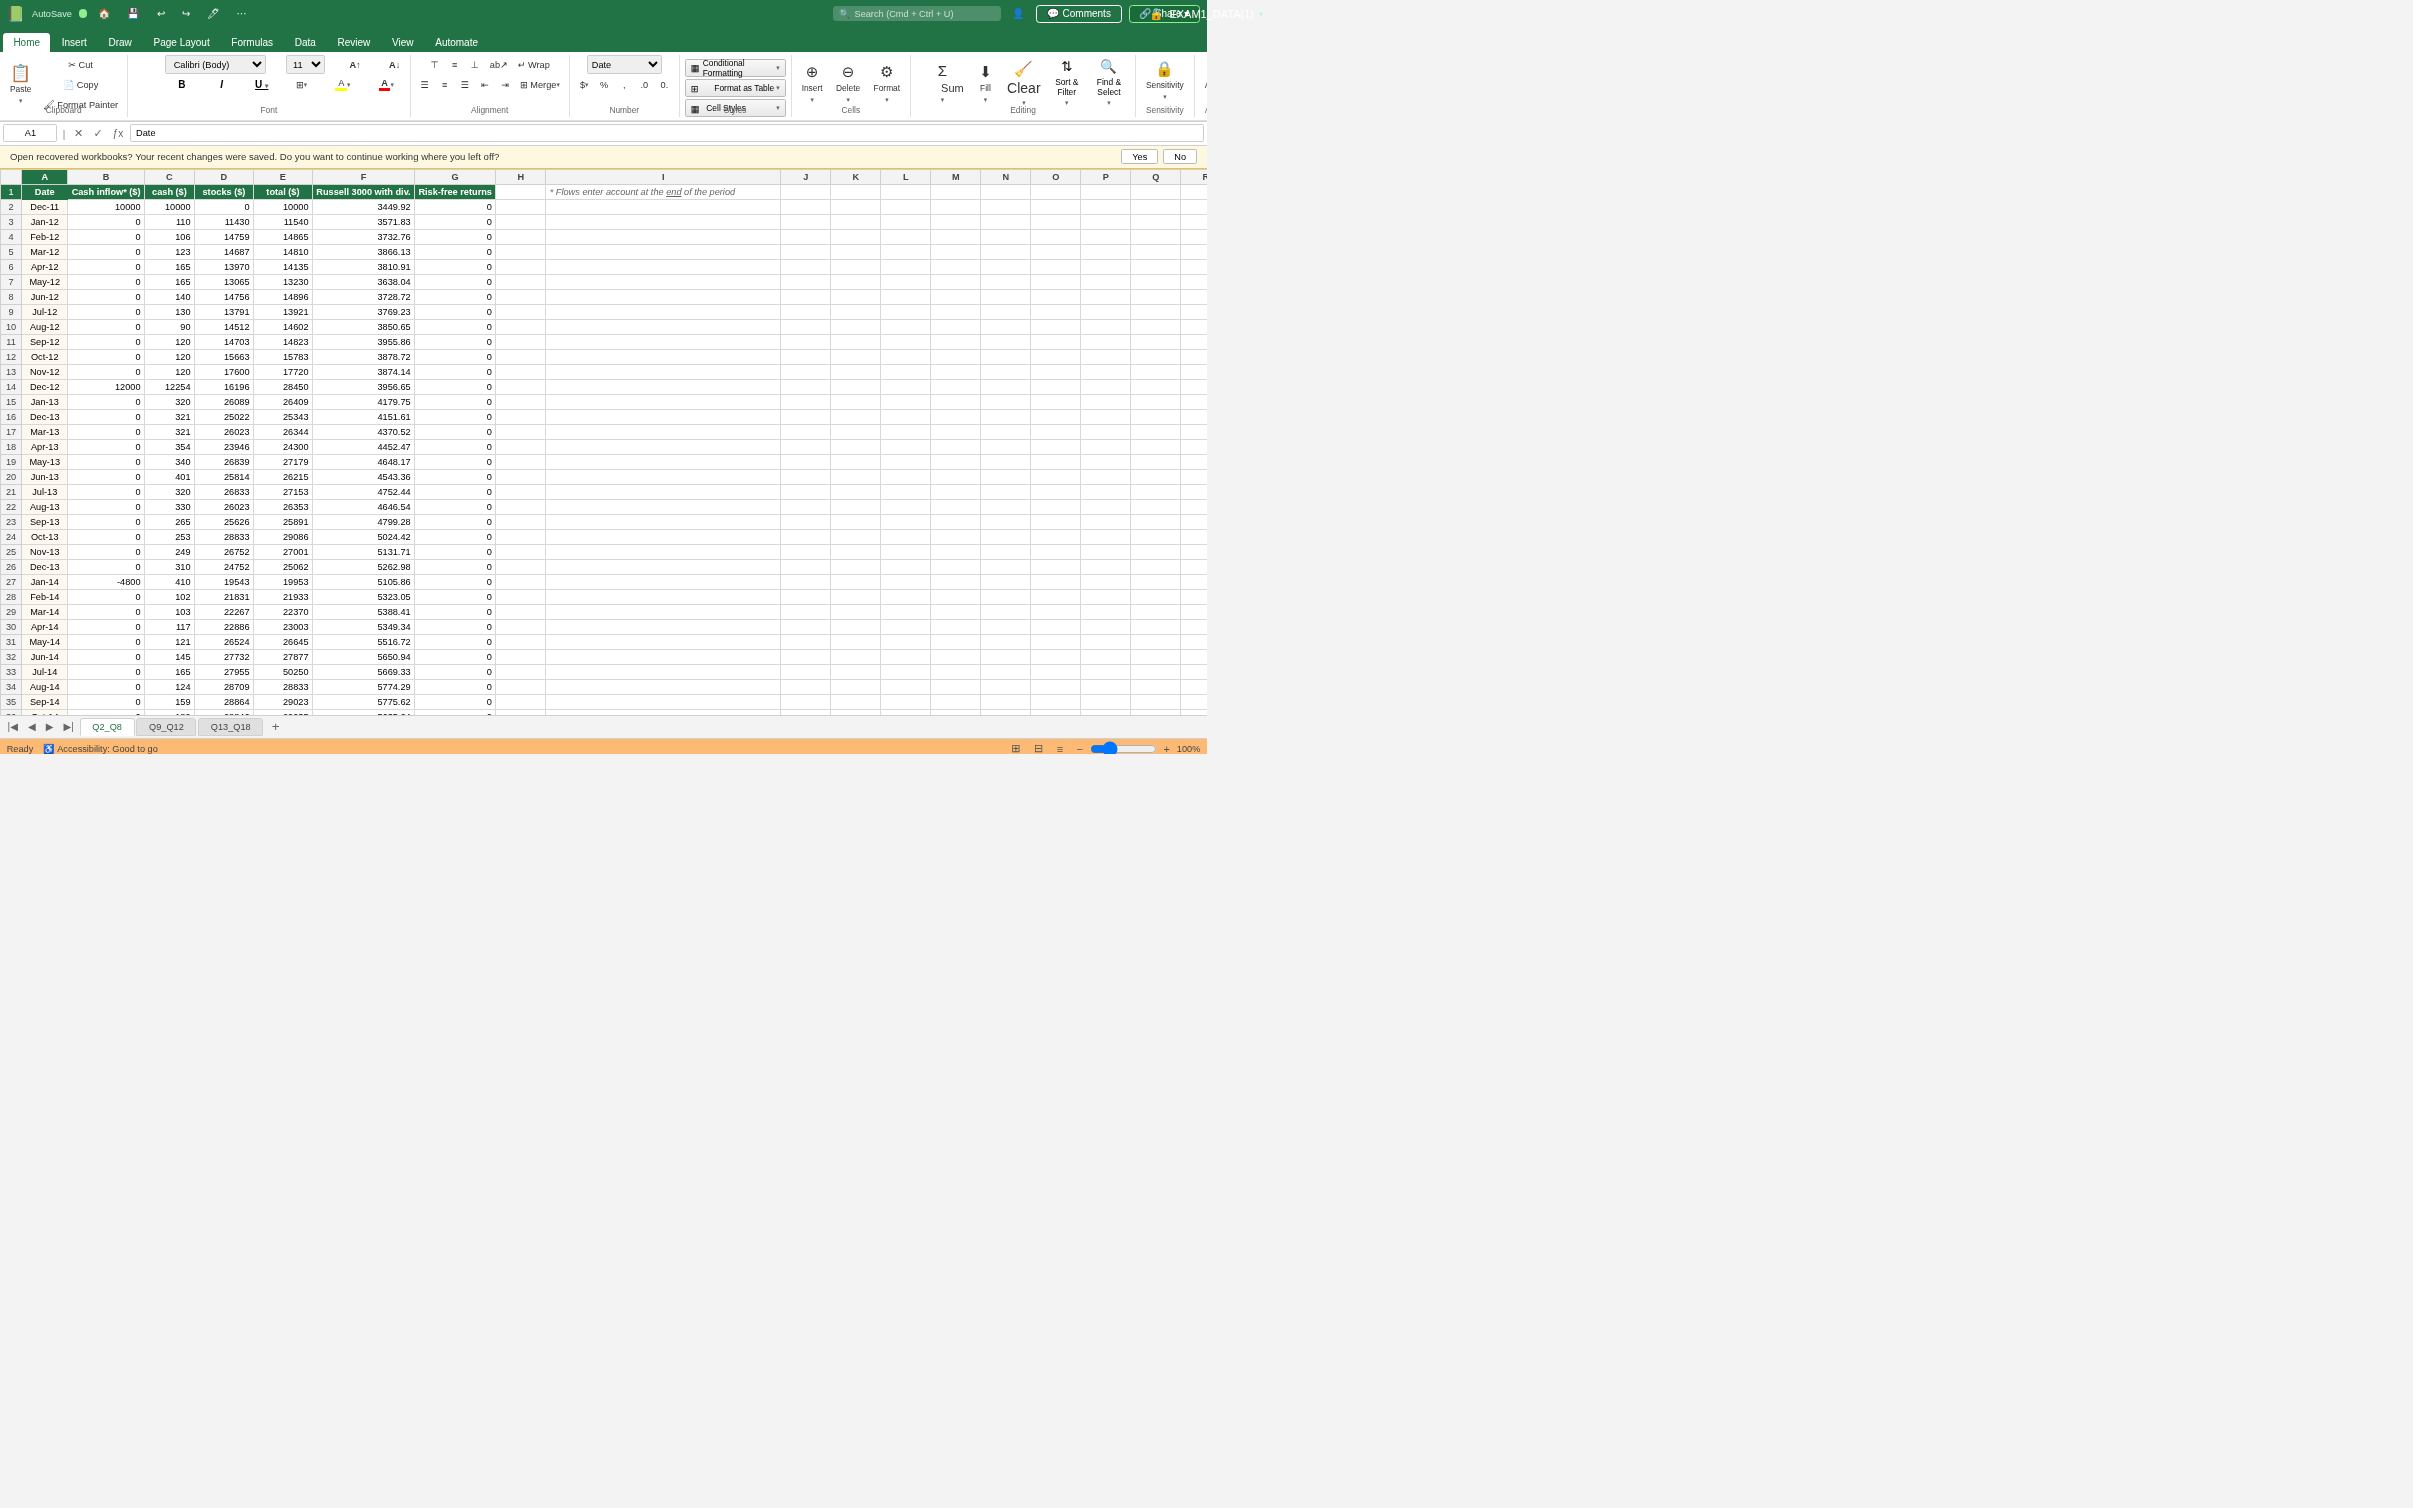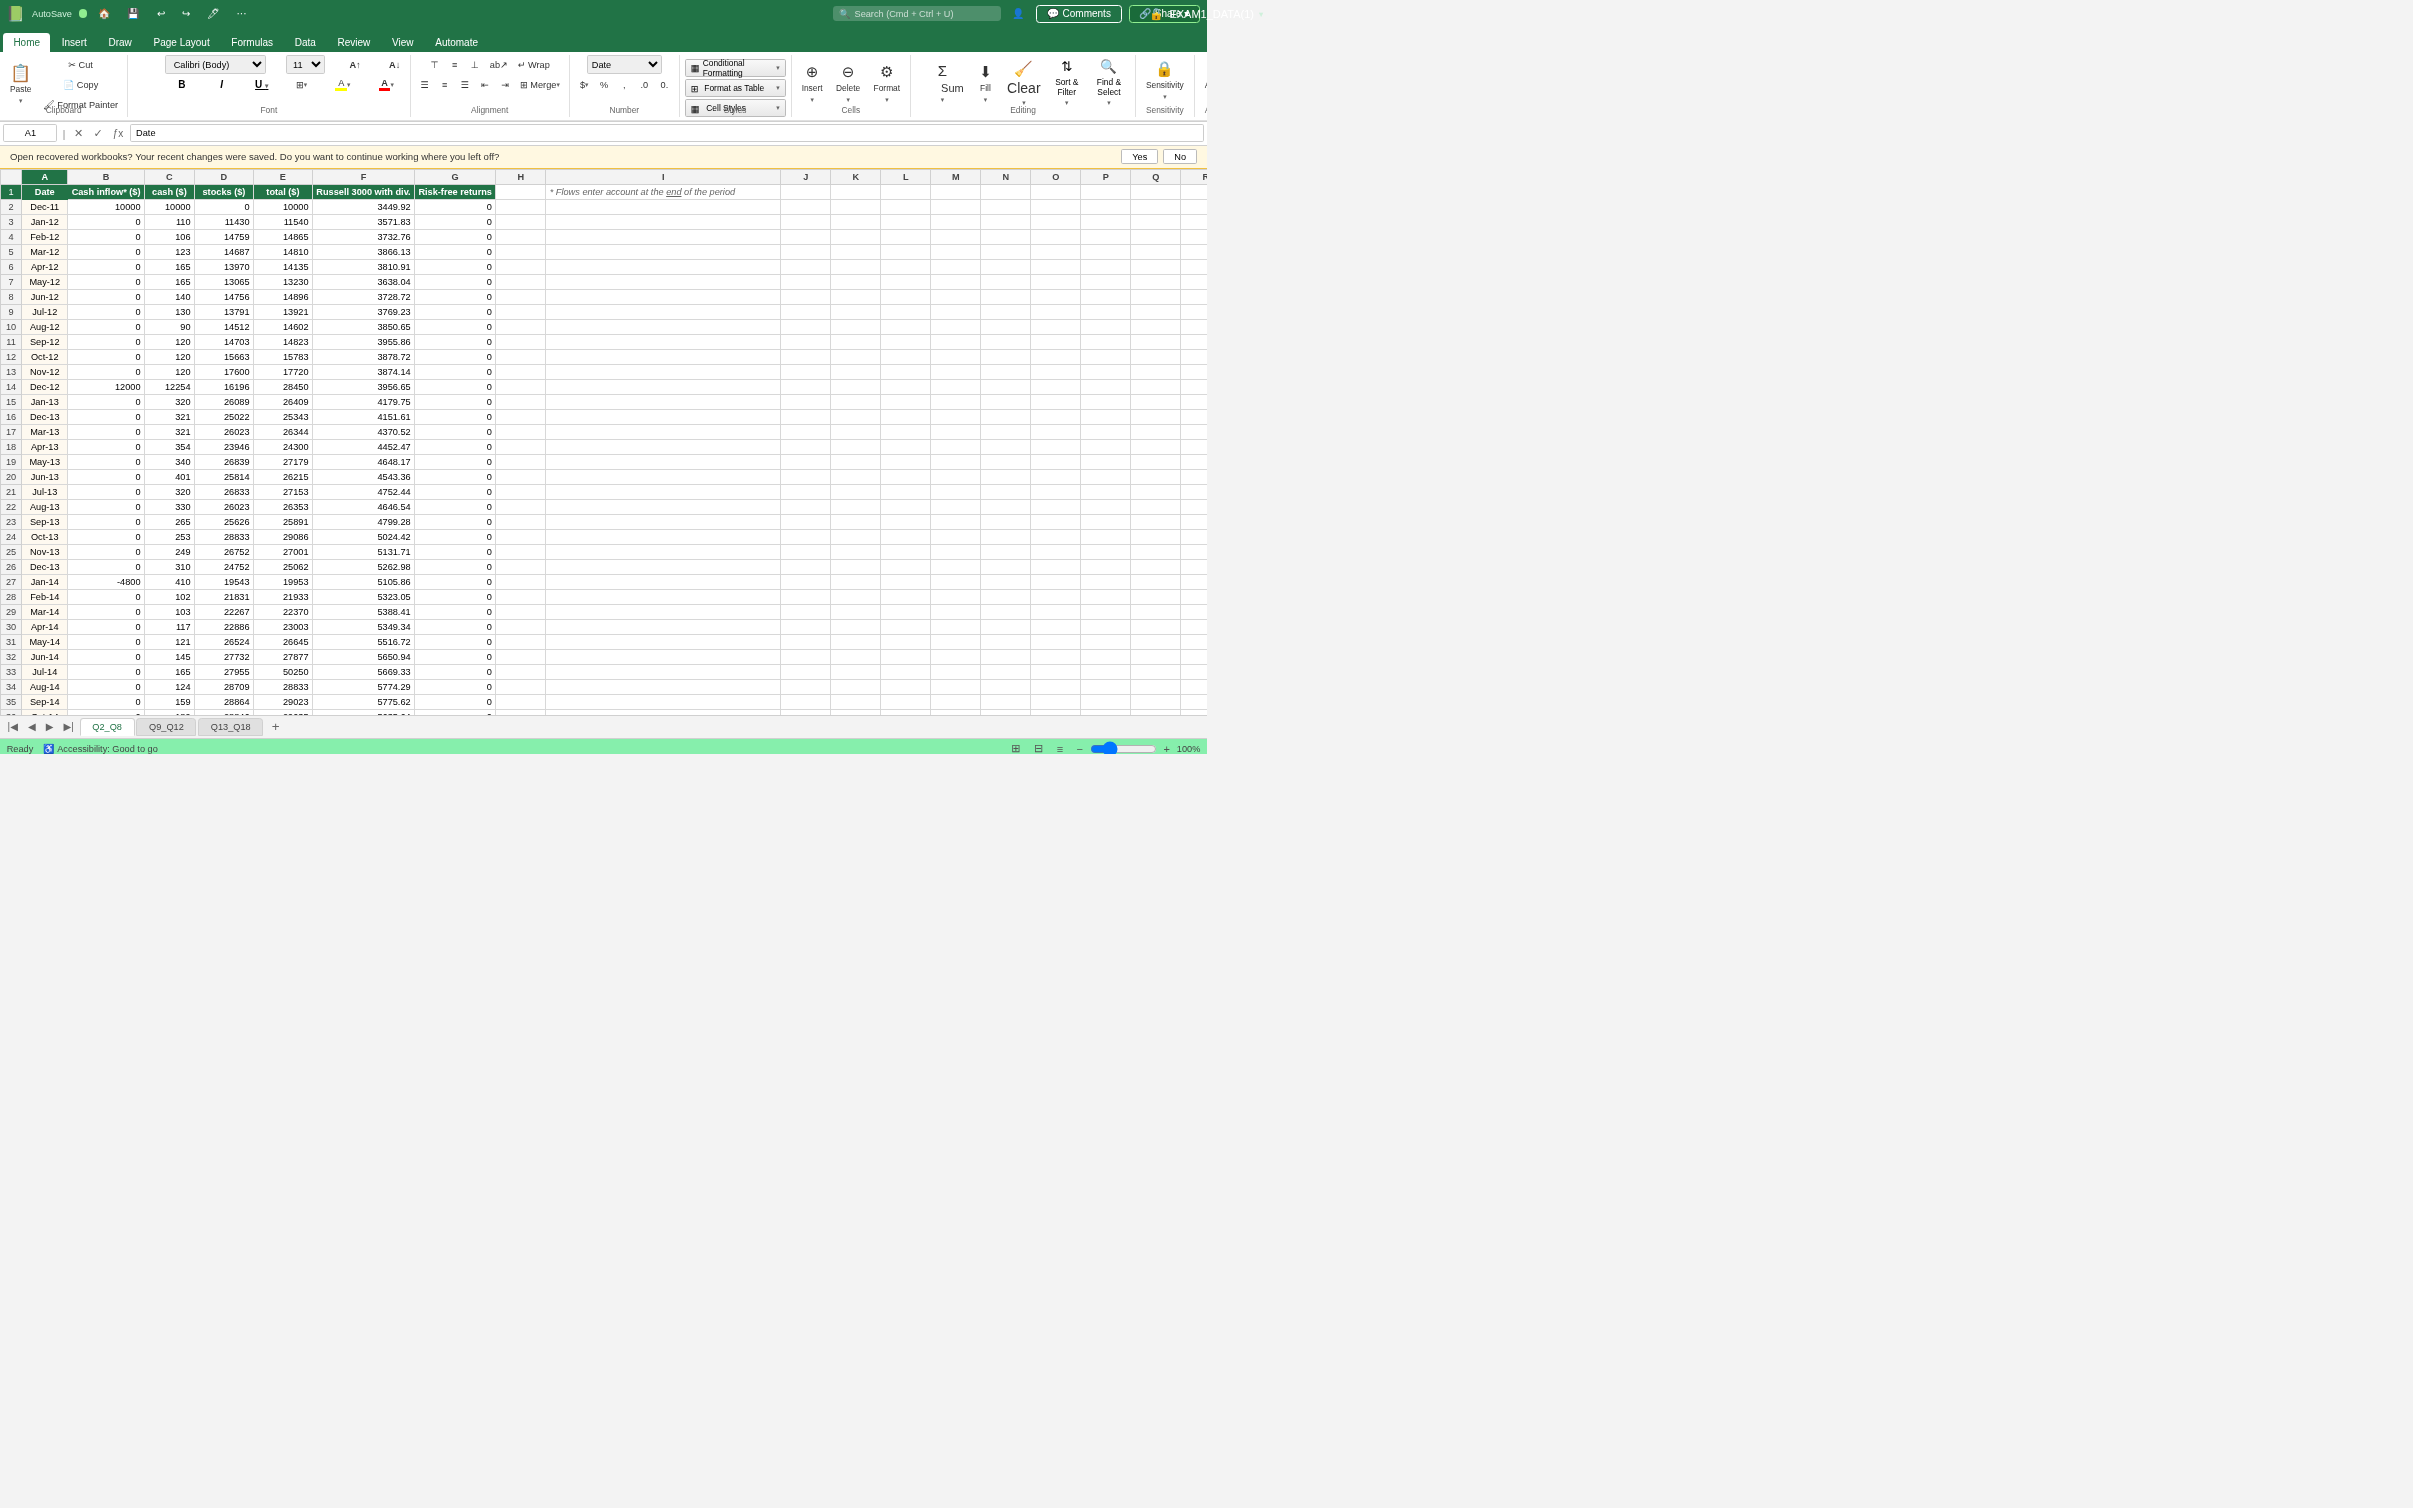--- a/index.html
+++ b/index.html
@@ -244,21 +244,21 @@
       font-weight: bold;
       text-align: center;
     }
     
     td.cell.number { text-align: right; }
     td.cell.date-col { text-align: center; }
     
     
     #status-bar {
       height: 20px;
-      background: #86efac;
+      background: #fdba74;
       border-top: 0.8px solid #d0d0d0;
       display: flex;
       align-items: center;
       justify-content: space-between;
       padding: 0 6.7px;
       font-size: 9.2px;
       color: #444;
     }
     #status-left { display: flex; align-items: center; gap: 10px; }
     #status-right { display: flex; align-items: center; gap: 6.7px; }
@@ -508,21 +508,21 @@
 
     <div class="ribbon-group">
       <div class="styles-group-content">
         <button class="style-btn-wide">
           <span>▦</span>
           <span style="font-size:8.4px;flex:1;text-align:left;padding-left:3.4px;">Conditional Formatting</span>
           <span class="dd-arrow">▾</span>
         </button>
         <button class="style-btn-wide">
           <span>⊞</span>
-          <span style="font-size:8.4px;flex:1;text-align:left;padding-left:6px;">Format as Table</span>
+          <span style="font-size:8.4px;flex:1;text-align:left;padding-left:16px;">Format as Table</span>
           <span class="dd-arrow">▾</span>
         </button>
         <button class="style-btn-wide">
           <span>▦</span>
           <span style="font-size:8.4px;flex:1;text-align:left;padding-left:7px;">Cell Styles</span>
           <span class="dd-arrow">▾</span>
         </button>
       </div>
       <span class="ribbon-group-label">Styles</span>
     </div>

